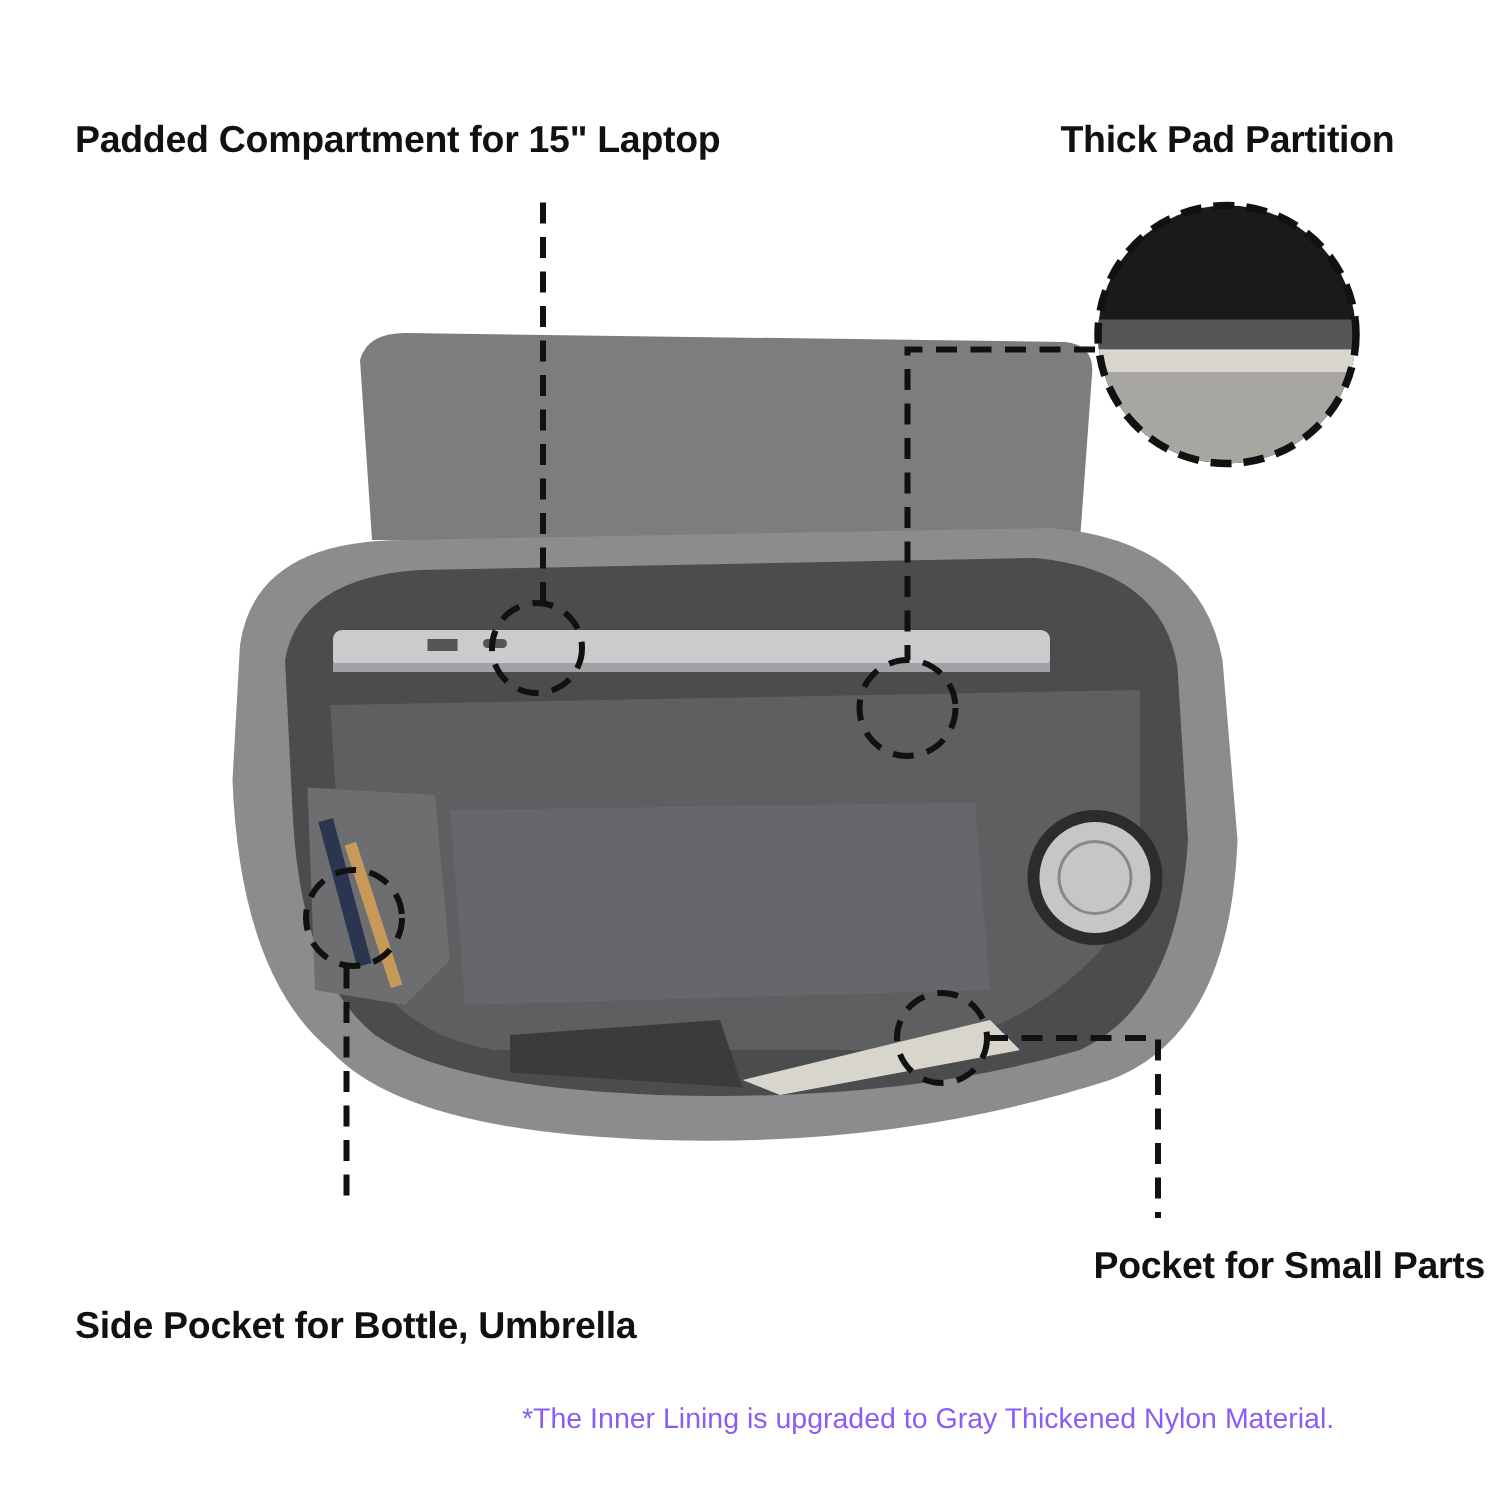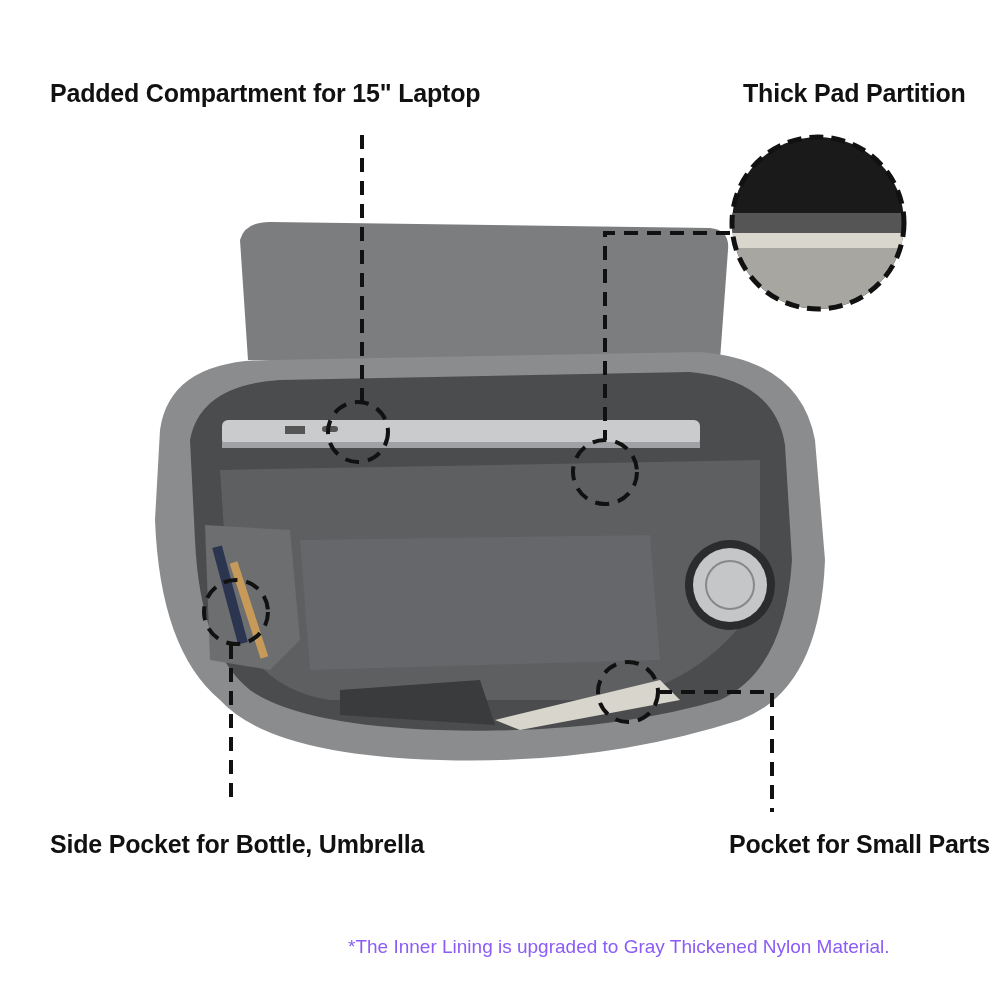--- a/index.html
+++ b/index.html
@@ -57,16 +57,16 @@
     <polyline points="730,233 605,233 605,440"></polyline>
     <circle cx="605" cy="472" r="32"></circle>
     <circle cx="236" cy="612" r="32"></circle>
     <line x1="231" y1="645" x2="231" y2="805"></line>
     <circle cx="628" cy="692" r="30"></circle>
     <polyline points="658,692 772,692 772,812"></polyline>
   </g>
 </svg>
 
 <div class="label" style="left:50px;top:79px;">Padded Compartment for 15" Laptop</div>
-<div class="label" style="left:707px;top:79px;margin-left:36px;">Thick Pad Partition</div>
-<div class="label" style="left:50px;top:830px;">Side Pocket for Bottle, Umbrella</div>
+<div class="label" style="left:707px;top:79px;">Thick Pad Partition</div>
+<div class="label" style="left:50px;top:870px;">Side Pocket for Bottle, Umbrella</div>
 <div class="label" style="left:682px;top:830px;margin-left:47px;">Pocket for Small Parts</div>
 <div class="note" style="left:348px;top:936px;">*The Inner Lining is upgraded to Gray Thickened Nylon Material.</div>
 
 </body></html>

